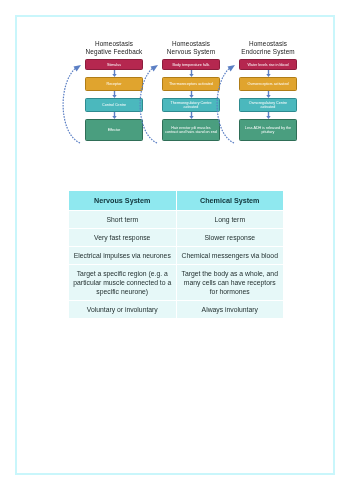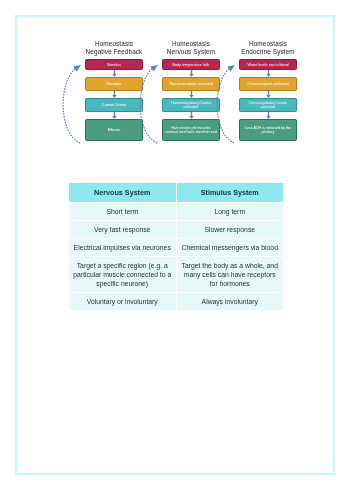--- a/index.html
+++ b/index.html
@@ -77,21 +77,21 @@
     left:-22px;
     top:0;
     width:26px;
     height:100%;
     pointer-events:none;
   }
 
   
   #compare-table{
     position:absolute;
-    left:68px;top:182px;
+    left:68px;top:190px;
     width:216px;
     border-collapse:collapse;
     table-layout:fixed;
   }
   #compare-table th{
     background:#8fe8ef;
     color:#10333a;
     font-size:7.2px;
     font-weight:bold;
     text-align:center;
@@ -212,21 +212,21 @@
               <polygon points="25,6 17.5,7.6 20.6,12.4" fill="#5b7fc4"></polygon>
             </svg></div>
         </div>
       </div>
     </div>
 
   <table id="compare-table">
     <thead>
       <tr>
         <th>Nervous System</th>
-        <th>Stimulus System</th>
+        <th>Chemical System</th>
       </tr>
     </thead>
     <tbody id="compare-body">
         <tr>
           <td>Short term</td>
           <td>Long term</td>
         </tr>
         <tr>
           <td>Very fast response</td>
           <td>Slower response</td>

